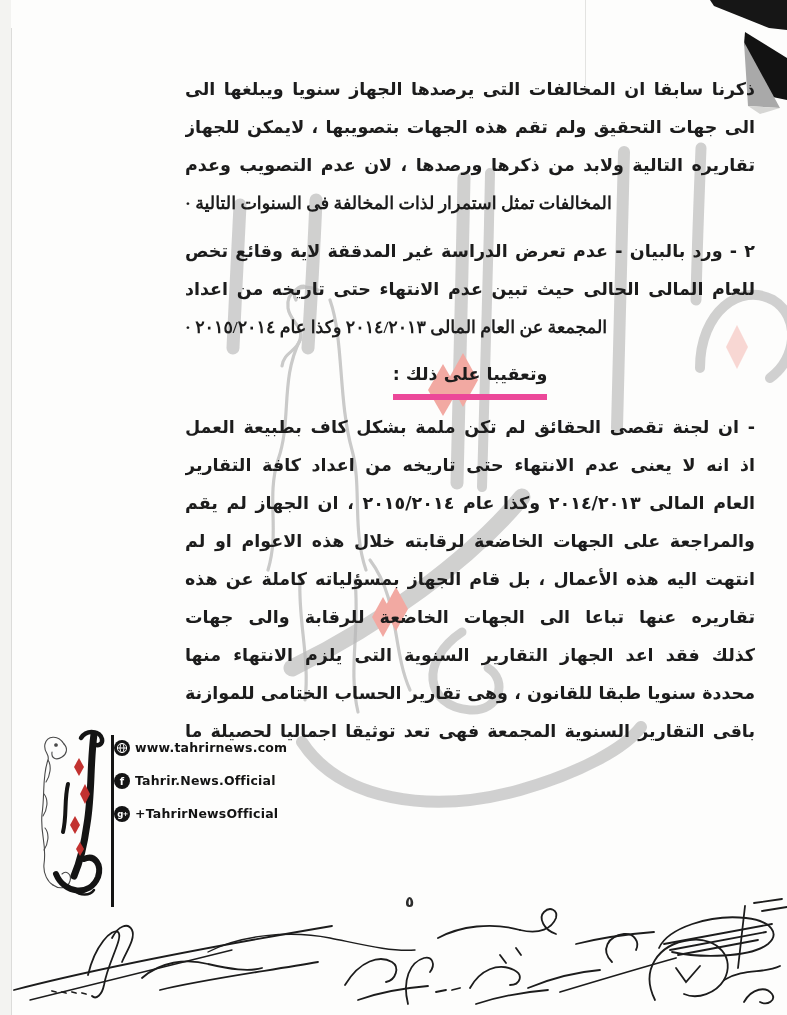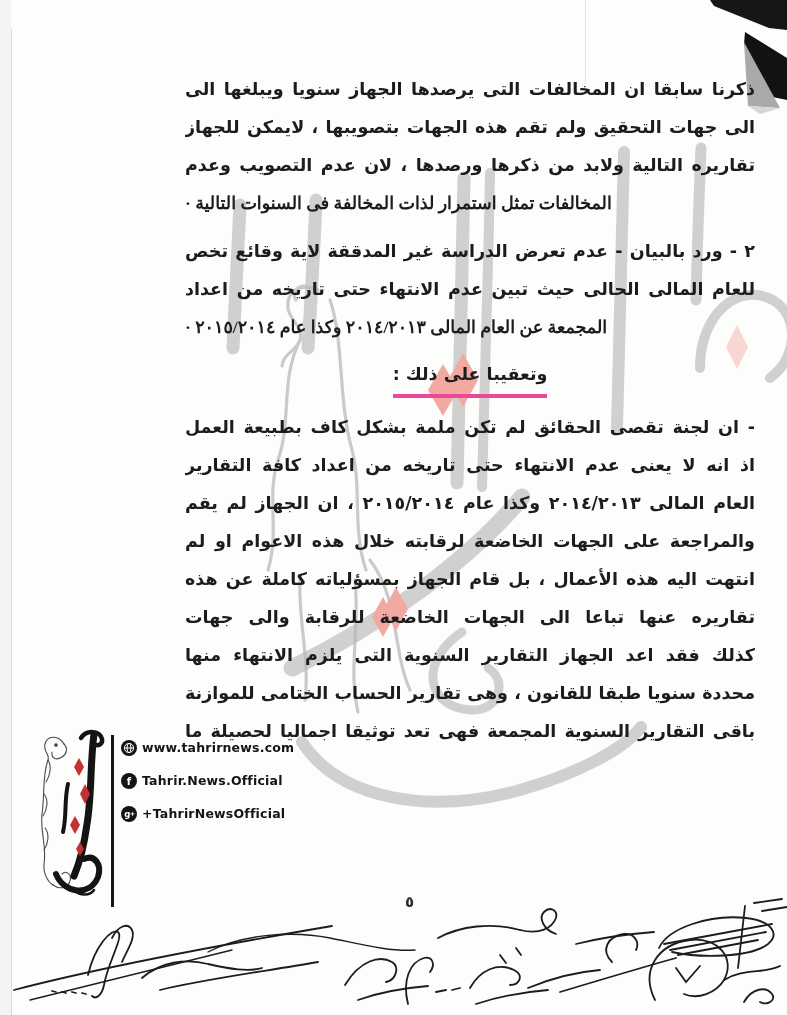--- a/index.html
+++ b/index.html
@@ -15,31 +15,31 @@
   .corner-svg{position:absolute;right:0;top:0;}
   .watermark-svg{position:absolute;left:0;top:0;pointer-events:none;}
   .signature-svg{position:absolute;left:0;top:0;pointer-events:none;}
 
   
   .textblock{position:absolute;right:32px;top:70px;width:570px;direction:rtl;
              color:#1c1c1c;font-weight:700;font-size:17.5px;}
   .line{height:38px;line-height:38px;overflow:hidden;white-space:nowrap;}
   .line.j{white-space:normal;text-align:justify;text-align-last:justify;}
   .line.r{text-align:left;font-family:Liberation Serif, serif;}
-  .u{border-bottom:4px solid #ec4899;padding-bottom:10px;}
+  .u{border-bottom:6px solid #ec4899;padding-bottom:10px;}
   .para.p2{margin-top:10px;}
   .heading-row{margin-top:9px;height:38px;line-height:38px;text-align:center;}
   .para.p3{margin-top:15px;}
 
   .pagenum{position:absolute;left:405px;top:893px;font-size:15px;font-weight:700;color:#2d2d2d;}
 
   
   .logo-svg{position:absolute;left:34px;top:724px;}
   .brand-divider{position:absolute;left:111px;top:735px;width:2.5px;height:172px;background:#141414;}
-  .social{position:absolute;left:121px;top:731px;width:190px;}
+  .social{position:absolute;left:114px;top:731px;width:190px;}
   .social-item{display:flex;align-items:center;height:33.2px;}
   .sicon{width:16px;height:16px;margin-right:5px;flex:0 0 auto;}
   .slabel{font-size:12.5px;font-weight:700;color:#141414;letter-spacing:.2px;white-space:nowrap;}
 </style>
 </head>
 <body>
 
 <div class="page">
 
   <div class="left-strip"></div>

